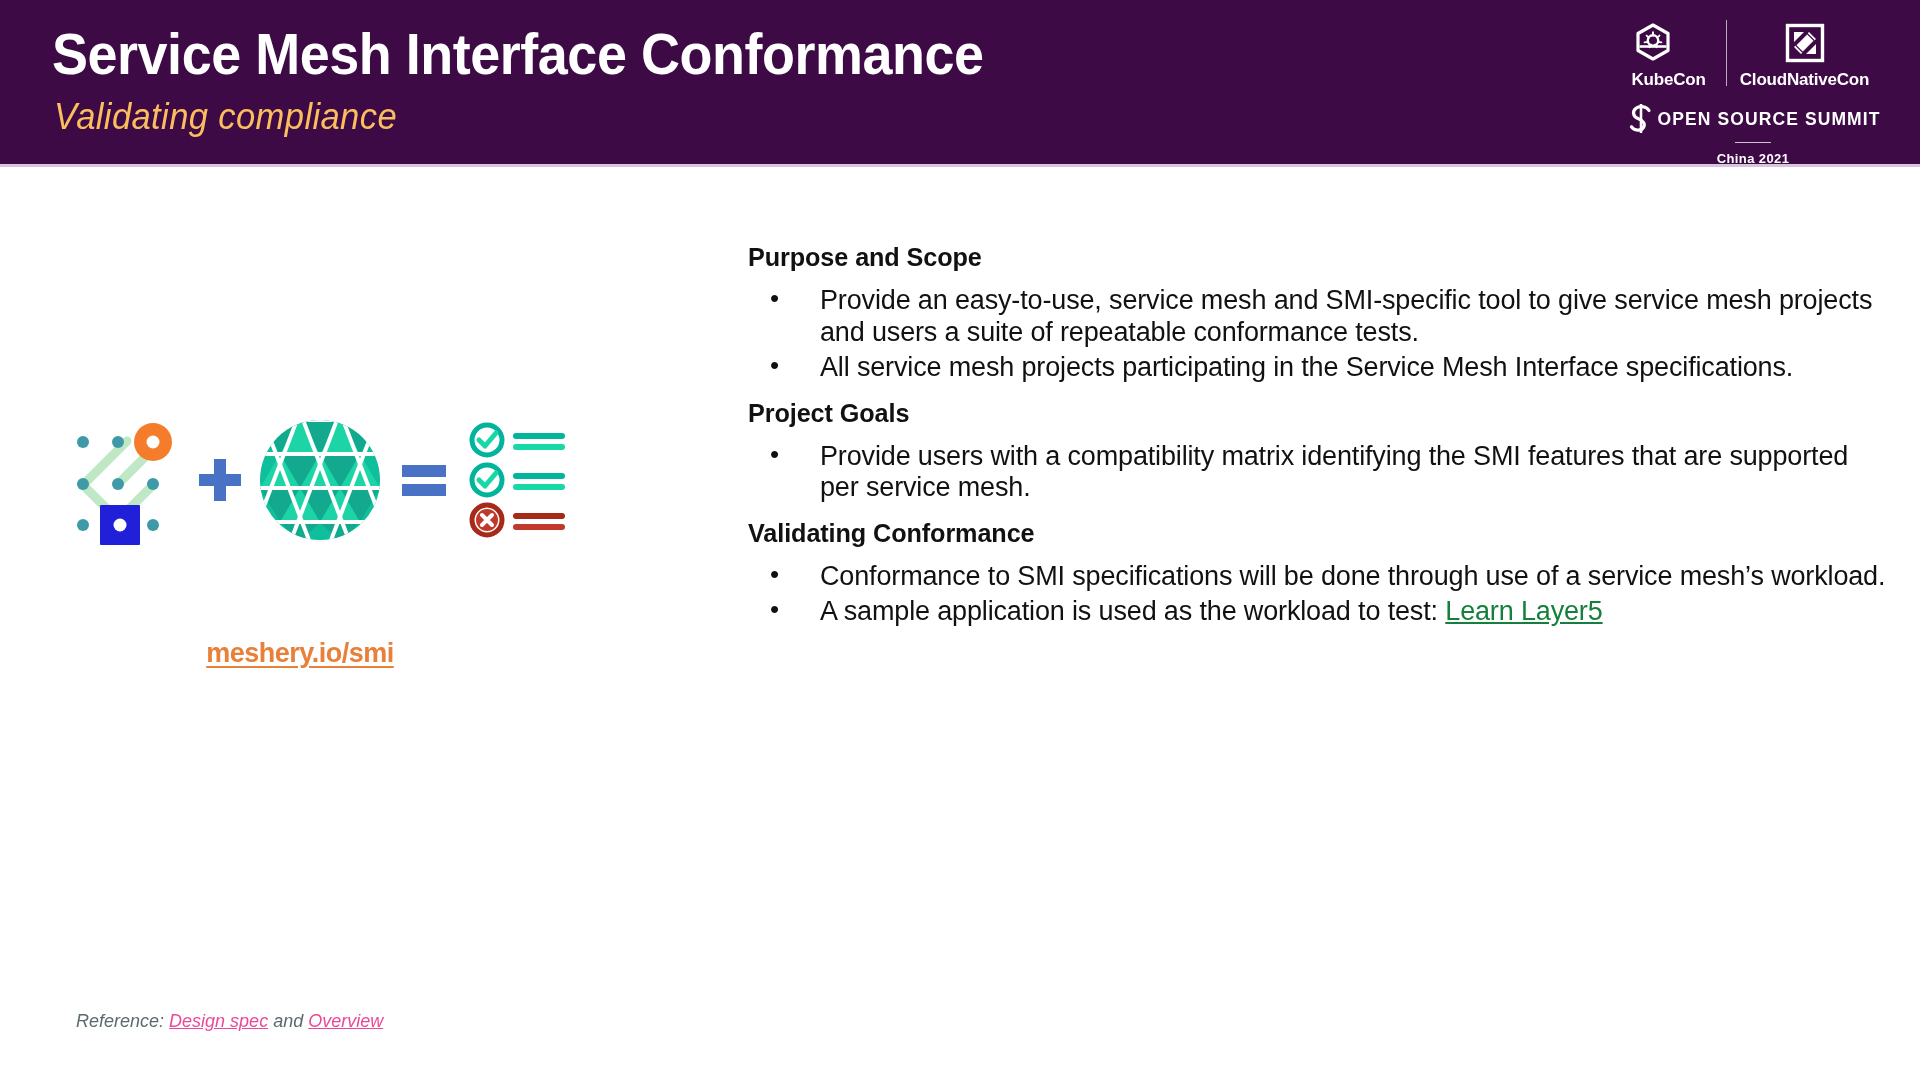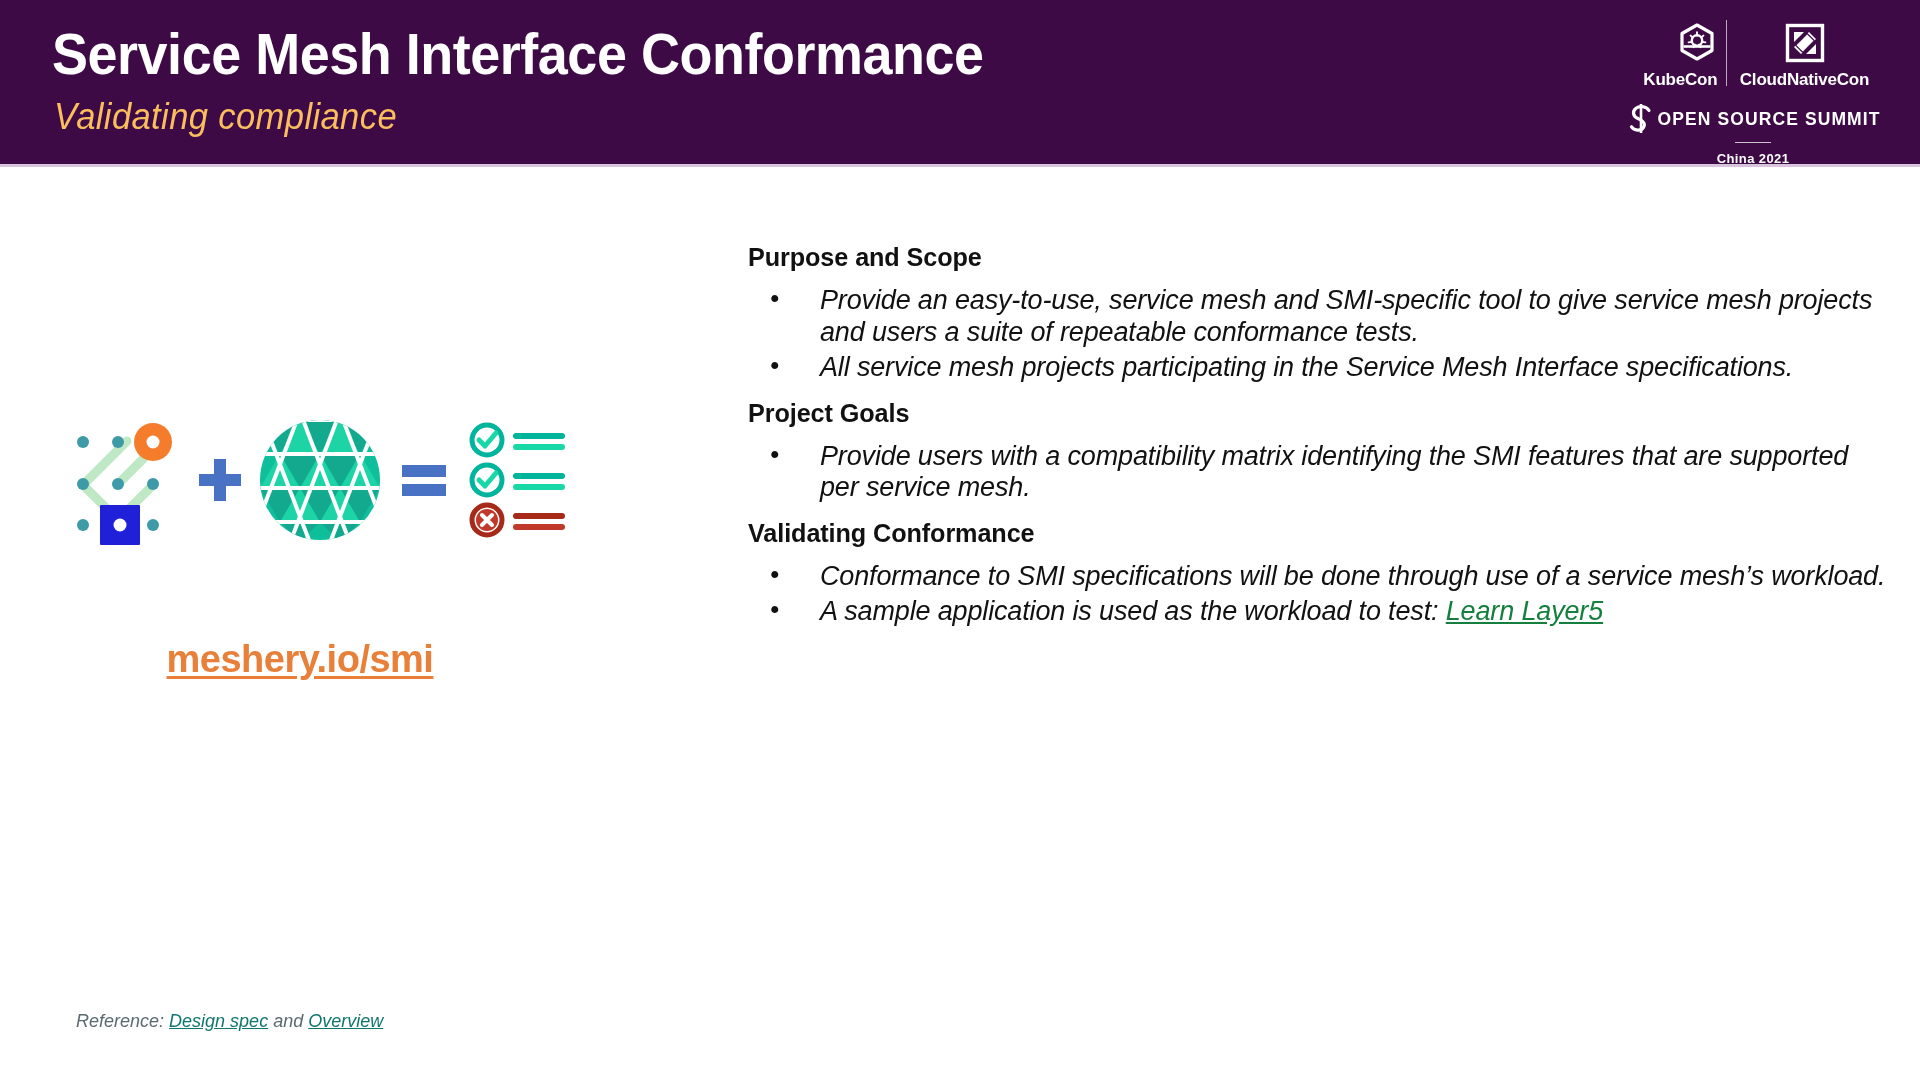--- a/index.html
+++ b/index.html
@@ -48,21 +48,21 @@
   
   .logo-lockup{
     position:absolute; right:42px; top:8px;
     width:250px; height:146px;
     color:#ffffff;
   }
   .logo-row-top{
     display:flex; align-items:flex-end; justify-content:center;
     height:82px; gap:0px;
   }
-  .logo-kube{ display:flex; flex-direction:column; align-items:flex-end; width:86px; }
+  .logo-kube{ display:flex; flex-direction:column; align-items:flex-start; width:86px; }
   .logo-cnc { display:flex; flex-direction:column; align-items:center; width:140px; }
   .logo-divider{
     width:1px; height:66px; background:#ffffff; opacity:.65; margin:0 8px 4px 8px;
   }
   .logo-mark{ height:46px; display:flex; align-items:center; justify-content:center; }
   .logo-word{
     font-size:17px; font-weight:700; letter-spacing:-0.2px; margin-top:4px;
     white-space:nowrap;
   }
   .logo-row-bottom{
@@ -92,45 +92,45 @@
   .eq-meshery{ width:130px; height:130px; display:flex; align-items:center; justify-content:center;}
   .eq-op-equals{ width:78px; display:flex; align-items:center; justify-content:center; }
   .eq-results{ width:120px; height:120px; }
 
   .meshery-link{
     position:absolute; left:0px; top:638px; width:600px;
     text-align:center;
   }
   .meshery-link a{
     color:#E8803A;
-    font-size:38px;
+    font-size:27px;
     font-weight:700;
     text-decoration:underline;
     text-underline-offset:4px;
     letter-spacing:-0.5px;
   }
 
   .reference{
     position:absolute; left:76px; top:1011px;
     font-size:18px; font-style:italic; color:#5A6A6E;
     white-space:nowrap;
   }
-  .reference a{ color:#0f766e; text-decoration:underline; font-style:italic; }
+  .reference a{ color:#ec4899; text-decoration:underline; font-style:italic; }
 
   
   .content{
     position:absolute; left:748px; top:242px; width:1140px;
   }
   .section{ margin-bottom:4px; }
   .section-heading{
     font-size:26px; font-weight:700; color:#111111;
     letter-spacing:-0.1px; margin-bottom:12px;
     transform:scaleX(0.97); transform-origin:left center;
   }
-  .bullets{ list-style:none; margin:0 0 14px 0; padding:0;font-style:italic; }
+  .bullets{ list-style:none; margin:0 0 14px 0; padding:0; }
   .bullet{
     position:relative;
     padding-left:72px;
     font-size:27px;
     line-height:1.17;
     color:#111111;
     margin-bottom:4px;
     letter-spacing:-0.15px;
   }
   .bullet::before{

